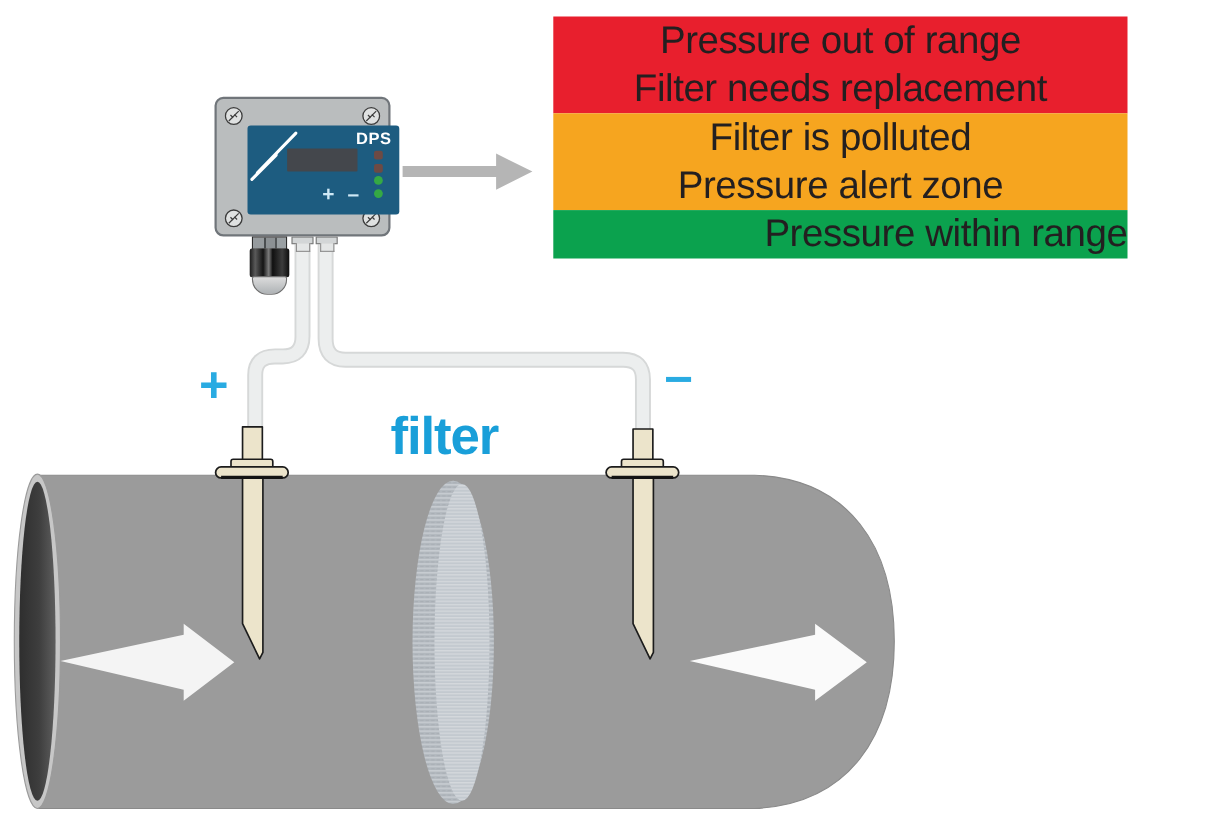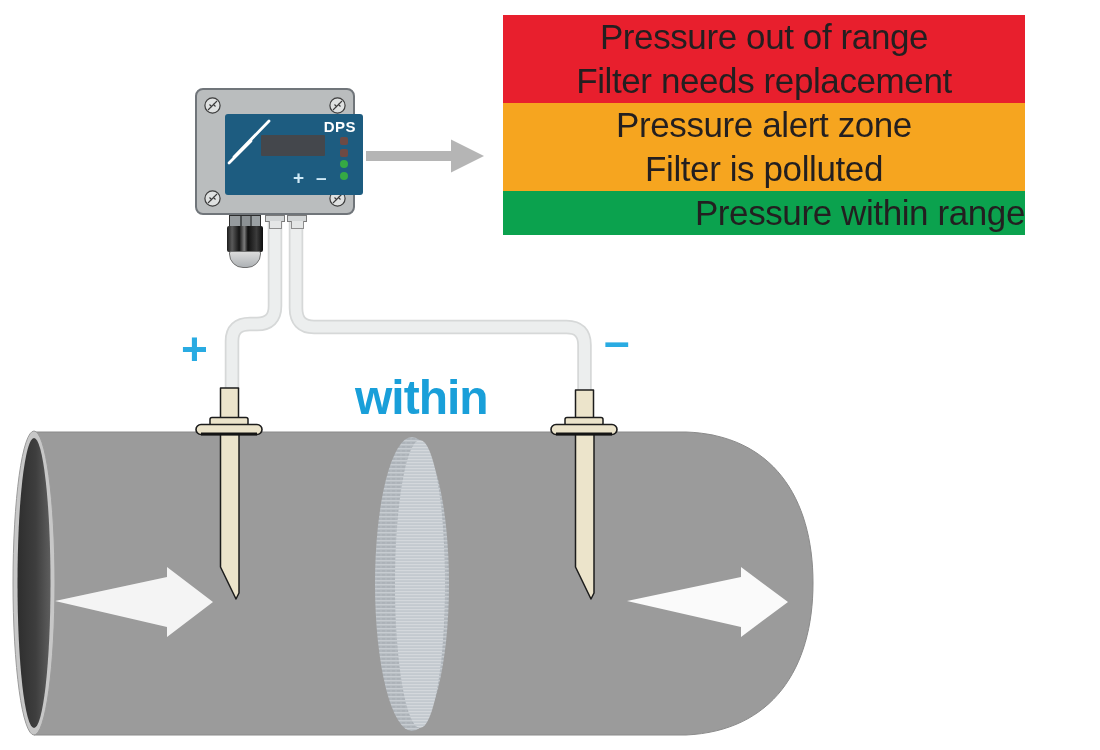--- a/index.html
+++ b/index.html
@@ -106,22 +106,22 @@
       <path d="M556,434 H612" stroke="#141414" stroke-width="3" fill="none"></path>
     </g>
   </svg>
 
   <div class="legend">
     <div class="band" style="background-color: rgb(232, 31, 45);">
       <div>Pressure out of range</div>
       <div>Filter needs replacement</div>
     </div>
     <div class="band" style="background-color: rgb(246, 165, 31);">
+      <div>Filter is polluted</div>
       <div>Pressure alert zone</div>
-      <div>Filter is polluted</div>
     </div>
     <div class="band" style="background-color: rgb(11, 162, 78); align-items: flex-end;">
       <div>Pressure within range</div>
     </div>
   </div>
 
   <div class="device">
     <svg class="screw tl" viewBox="0 0 17 17">
       <circle cx="8.5" cy="8.5" r="7.6" fill="#dfe1e1" stroke="#3c3c3c" stroke-width="1.2"></circle>
       <path d="M4,13 L13,4 M5.5,7.5 L8,10 M9,7 L11.5,9.5" stroke="#3c3c3c" stroke-width="1.1" fill="none"></path>
@@ -160,15 +160,15 @@
   <div class="gland-nut"></div>
   <div class="gland-body"></div>
   <div class="gland-dome"></div>
   <div class="nipple" style="left:265px;top:215px;"></div>
   <div class="stem" style="left:268.5px;top:221px;"></div>
   <div class="nipple" style="left:287px;top:215px;"></div>
   <div class="stem" style="left:290.5px;top:221px;"></div>
 
   <div class="tap-label" style="left: 181px; top: 322px; color: rgb(41, 171, 226);">+</div>
   <div class="tap-label" style="left: 604px; top: 314px; color: rgb(41, 171, 226);">–</div>
-  <div class="filter-label" style="color: rgb(25, 159, 217);">within</div>
+  <div class="filter-label" style="color: rgb(25, 159, 217);">filter</div>
 
 </div>
 
 </body></html>

